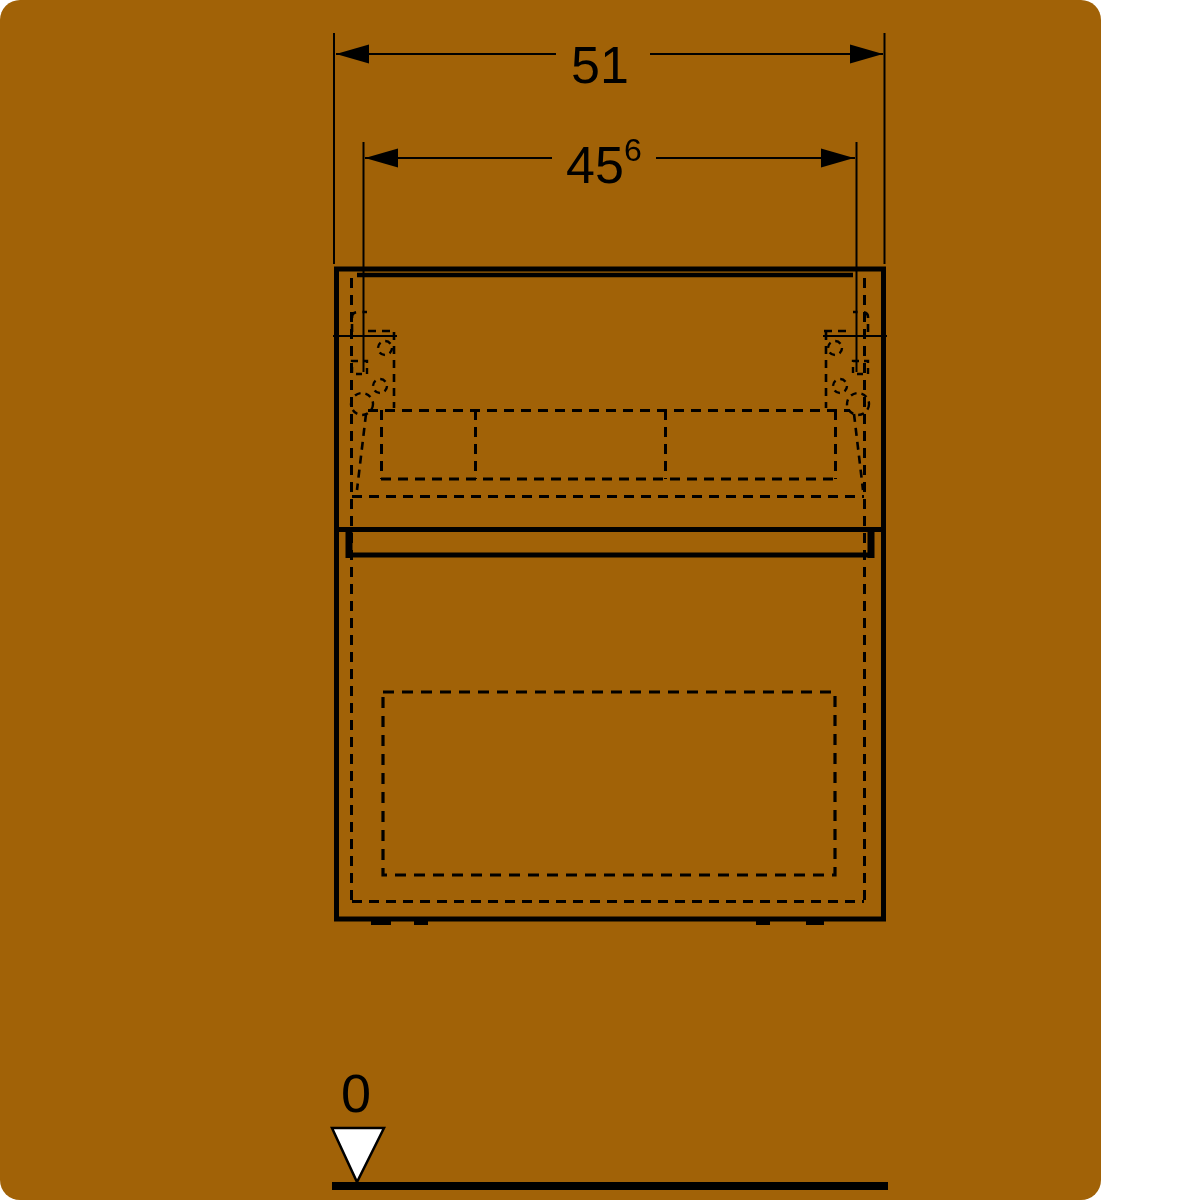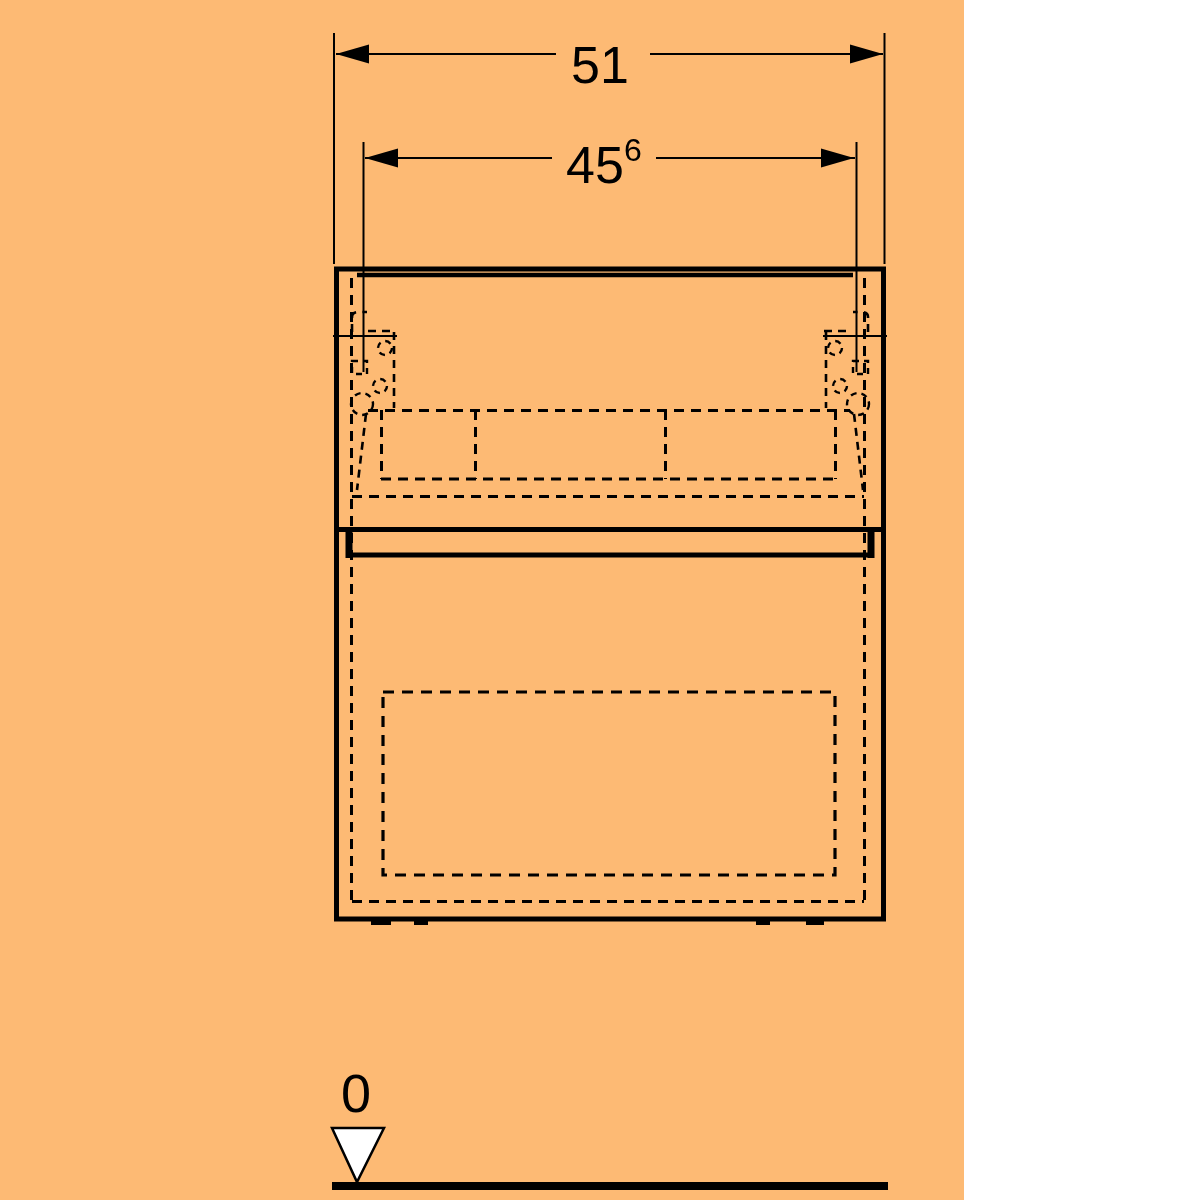--- a/index.html
+++ b/index.html
@@ -1,20 +1,21 @@
 <!DOCTYPE html>
 <html><head>
 <meta charset="utf-8">
 <style>
   html,body{margin:0;padding:0;background:#ffffff;}
   #canvas{
     position:relative;
-    width:964px;height:1200px;
-    background:#fdba74;
+    width:1101px;height:1200px;
+    background:#a16207;
     font-family:"Liberation Sans","DejaVu Sans",sans-serif;
+    border-radius:20px;
   }
   svg{display:block;}
   
   .solid2 {stroke:#000;stroke-width:2;fill:none;stroke-linecap:butt;}
   .solid45{stroke:#000;stroke-width:4.5;fill:none;}
   .solid5 {stroke:#000;stroke-width:5;fill:none;}
   .solid7 {stroke:#000;stroke-width:7;fill:none;}
   .solid8 {stroke:#000;stroke-width:8;fill:none;}
   .dashA  {stroke:#000;stroke-width:2.6;fill:none;stroke-dasharray:8 6;}
   .dashB  {stroke:#000;stroke-width:3;fill:none;stroke-dasharray:10 7;}

